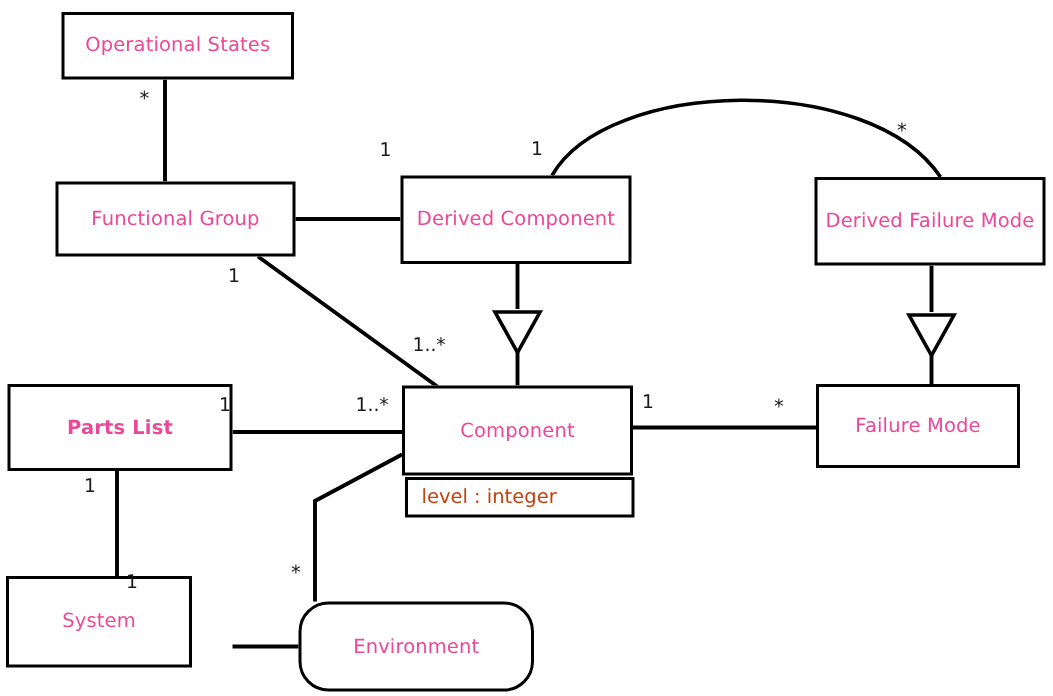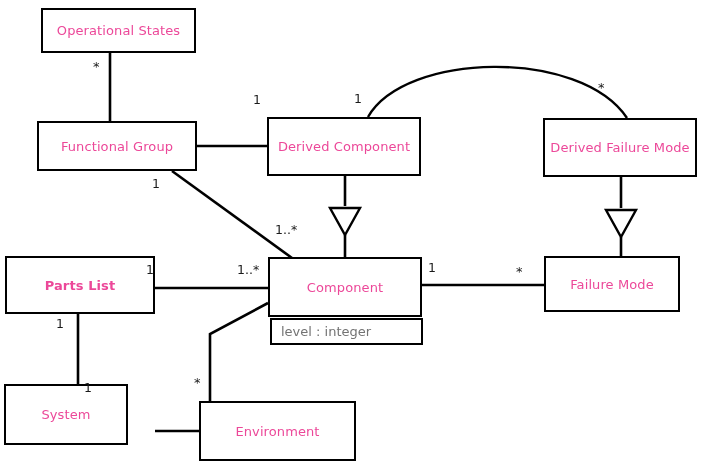--- a/index.html
+++ b/index.html
@@ -48,21 +48,21 @@
     background: #ffffff;
     border: 2px solid #000000;
     border-top: 2px solid #000000;
     z-index: 6;
     display: flex;
     align-items: center;
     padding-left: 9px;
   }
   .uml-attr-text {
     font-size: 13px;
-    color: #737373;
+    color: #c2410c;
   }
   .mult {
     position: absolute;
     font-size: 12.5px;
     color: #1a1a1a;
     z-index: 8;
     white-space: nowrap;
     line-height: 1;
   }
   .mult.star {
@@ -132,21 +132,21 @@
   </div>
 
   <div class="uml-class" style="left:544px; top:256px; width:136px; height:56px;">
     <div class="uml-name-row">Failure Mode</div>
   </div>
 
   <div class="uml-class" style="left:4px; top:384px; width:124px; height:61px;">
     <div class="uml-name-row" style="height:56px;">System</div>
   </div>
 
-  <div class="uml-class" style="left:199px; top:401px; width:157px; height:60px;">
+  <div class="uml-class" style="left:199px; top:401px; width:157px; height:60px;border-radius:20px;">
     <div class="uml-name-row">Environment</div>
   </div>
 
   <span class="mult star" style="left:93px; top:60px;">*</span>
 
   <span class="mult" style="left:253px; top:94px;">1</span>
 
   <span class="mult" style="left:354px; top:93px;">1</span>
 
   <span class="mult star" style="left:598px; top:81px;">*</span>

